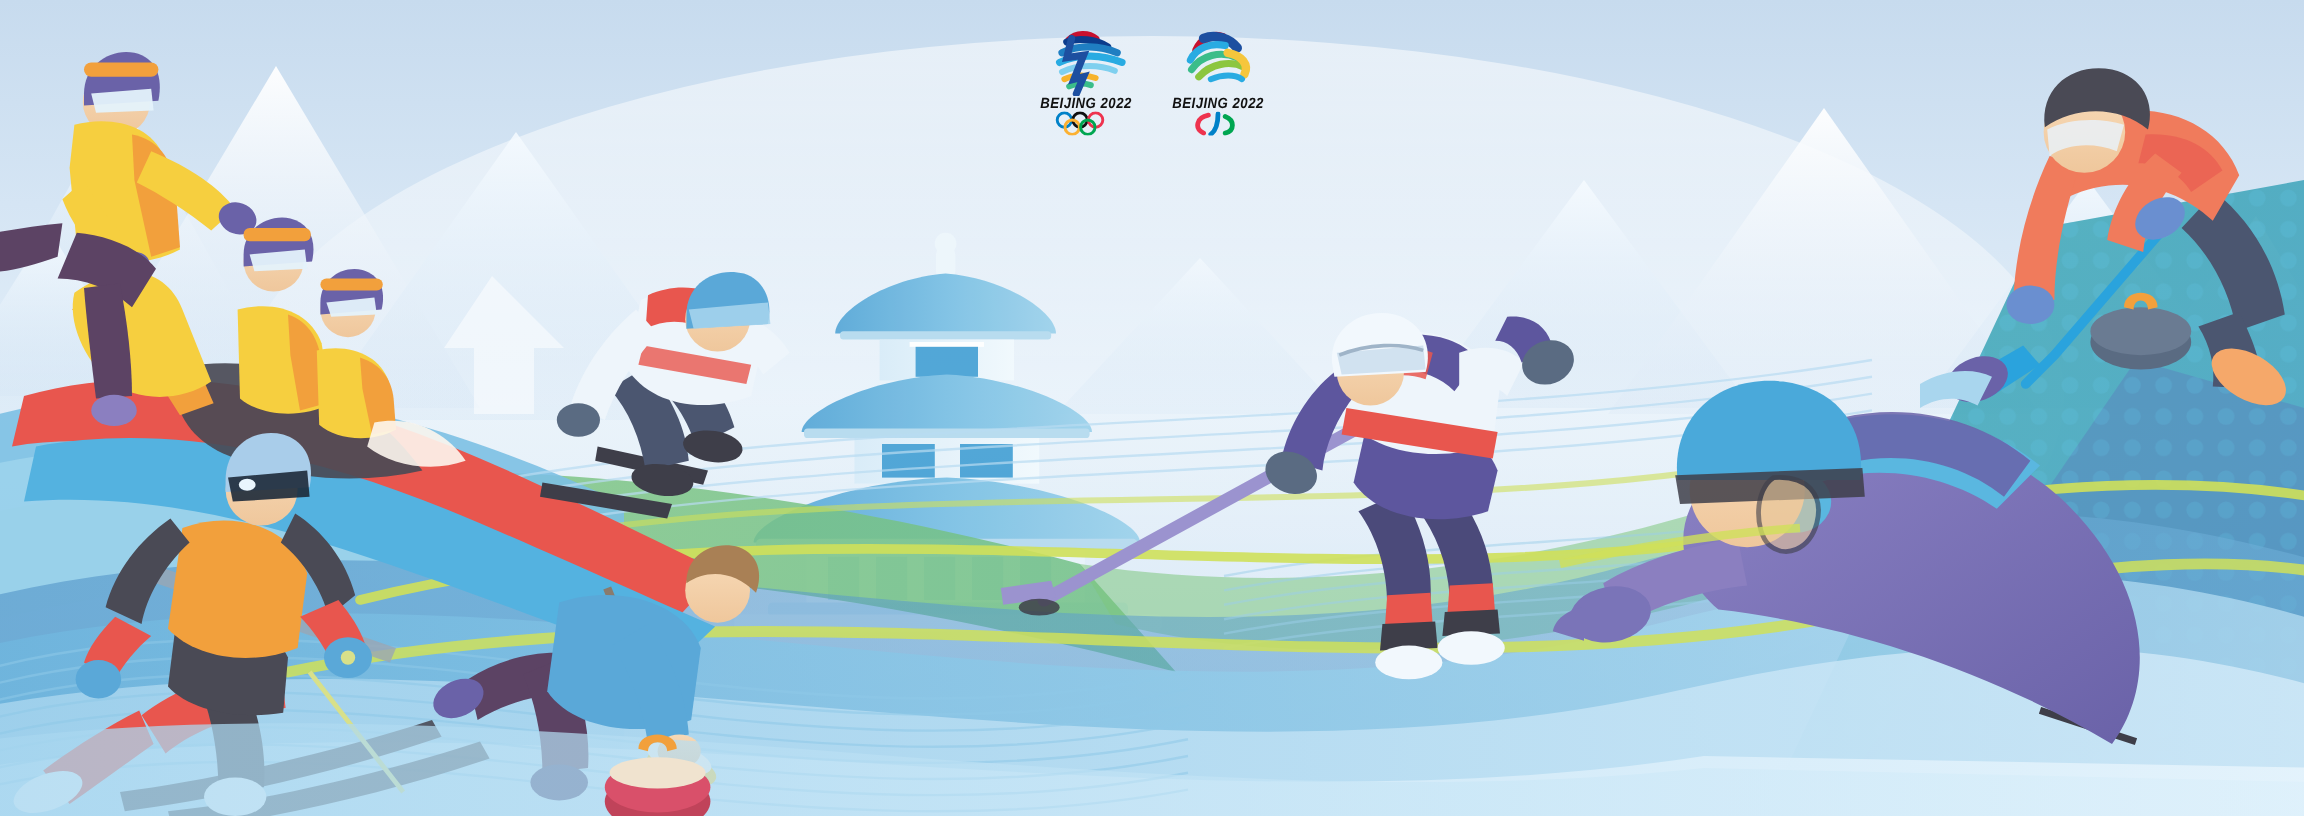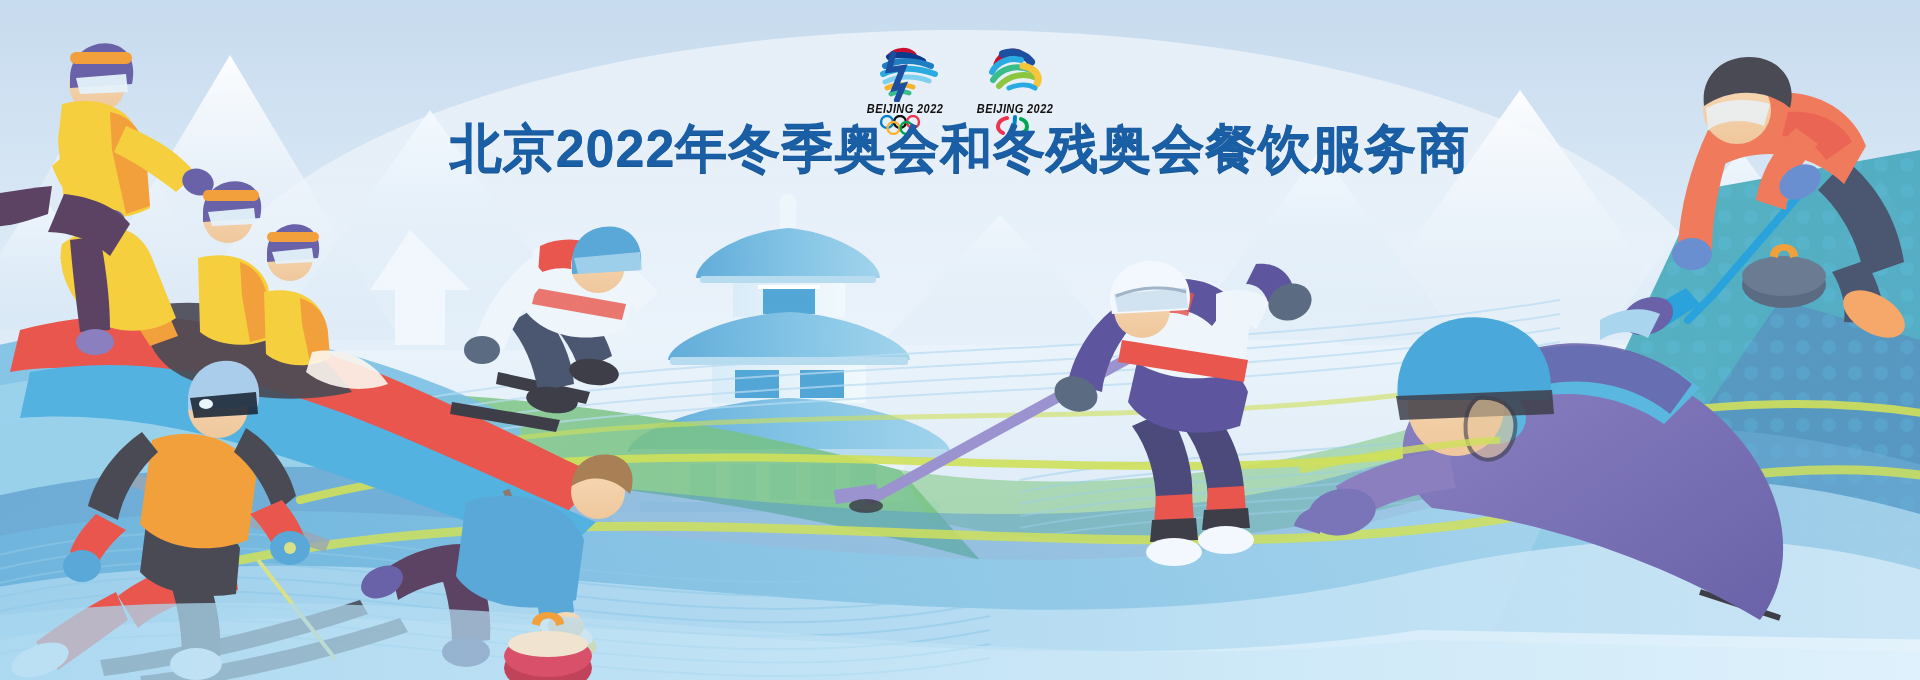--- a/index.html
+++ b/index.html
@@ -18,21 +18,21 @@
   }
   .layer{ position:absolute; inset:0; }
   svg{ display:block; }
 
   
   #header-block{
     position:absolute; left:0; top:0; width:1920px; height:210px;
     z-index:60; pointer-events:none;
   }
   #logo-row{
-    position:absolute; left:50%; top:44px; transform:translateX(-50%);
+    position:absolute; left:50%; top:22px; transform:translateX(-50%);
     display:flex; align-items:flex-end;
   }
   .logo-unit{ width:110px; display:flex; flex-direction:column; align-items:center; }
   .logo-wordmark{
     font-family:"Liberation Sans", sans-serif;
     font-weight:bold; font-style:italic;
     font-size:11px; letter-spacing:.4px;
     color:#111; margin-top:1px; white-space:nowrap;
     transform:scaleY(1.12);
   }
@@ -569,19 +569,16 @@
           <g fill="none" stroke-width="4" stroke-linecap="round">
             <path d="M20 3 C 10 5 8 14 16 18" stroke="#ee334e"></path>
             <path d="M28 2 C 28 10 26 16 22 19" stroke="#0081c8"></path>
             <path d="M34 4 C 42 7 42 16 34 18" stroke="#00a651"></path>
           </g>
         </svg>
       </div>
 
     </div>
 
-    <div id="title-wrap">
-      <h1 id="main-title">北京2022年冬季奥会和冬残奥会餐饮服务商</h1>
-    </div>
 
   </div>
 
 </div>
 
 </body></html>

